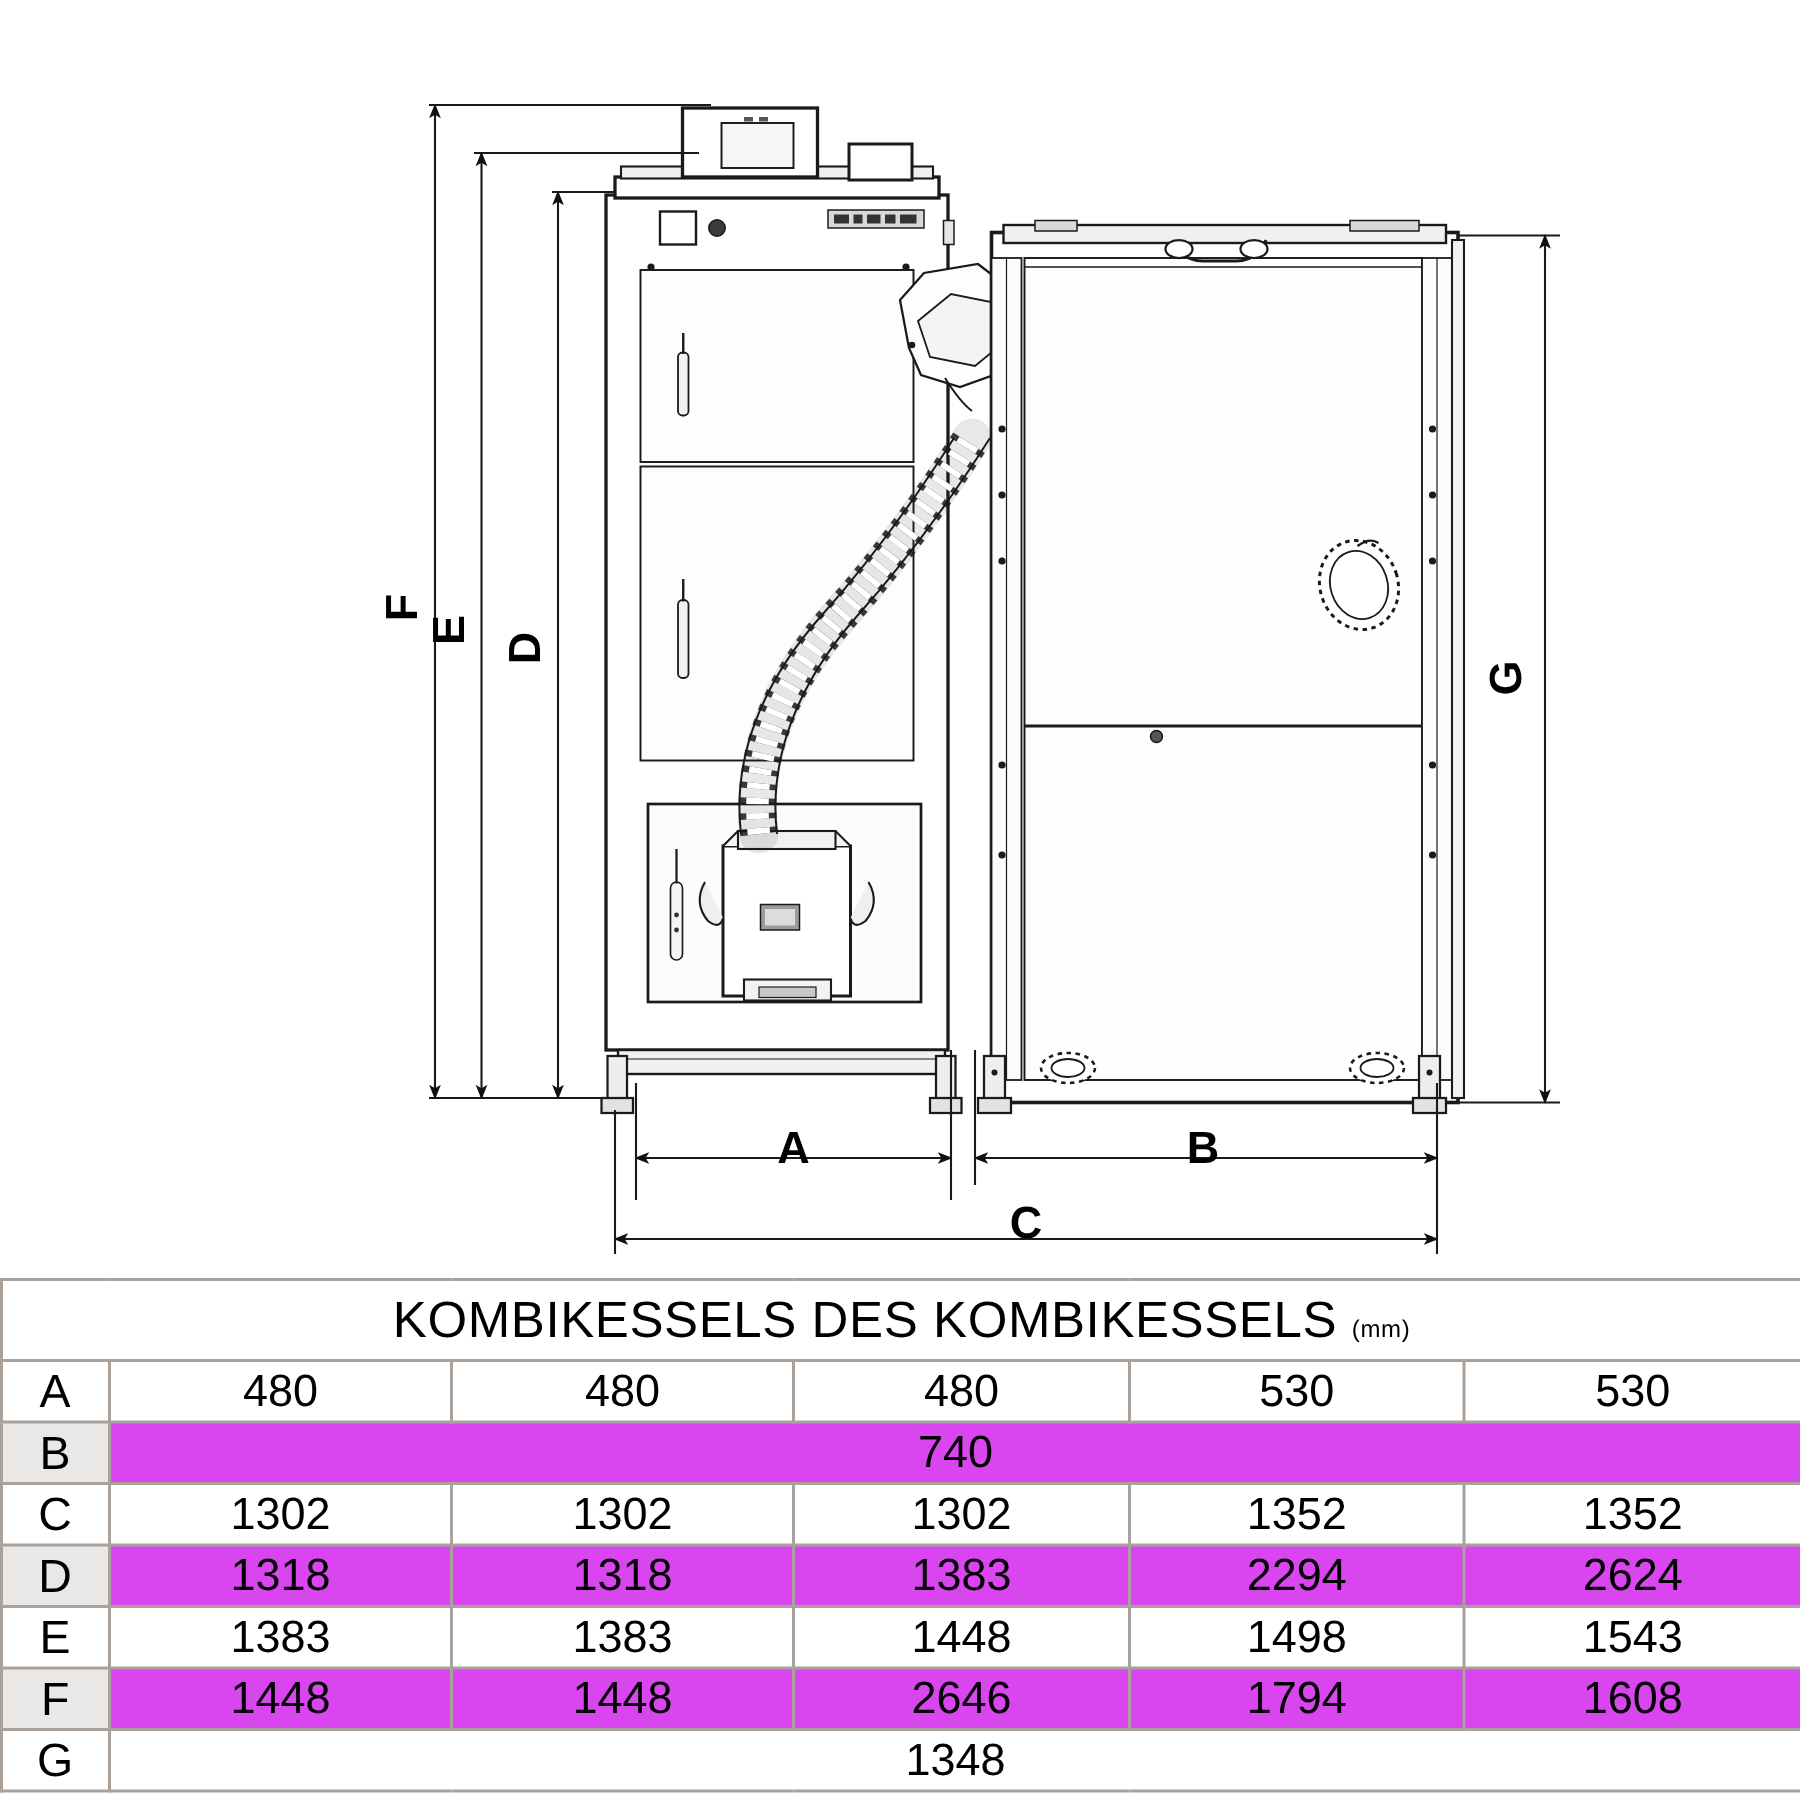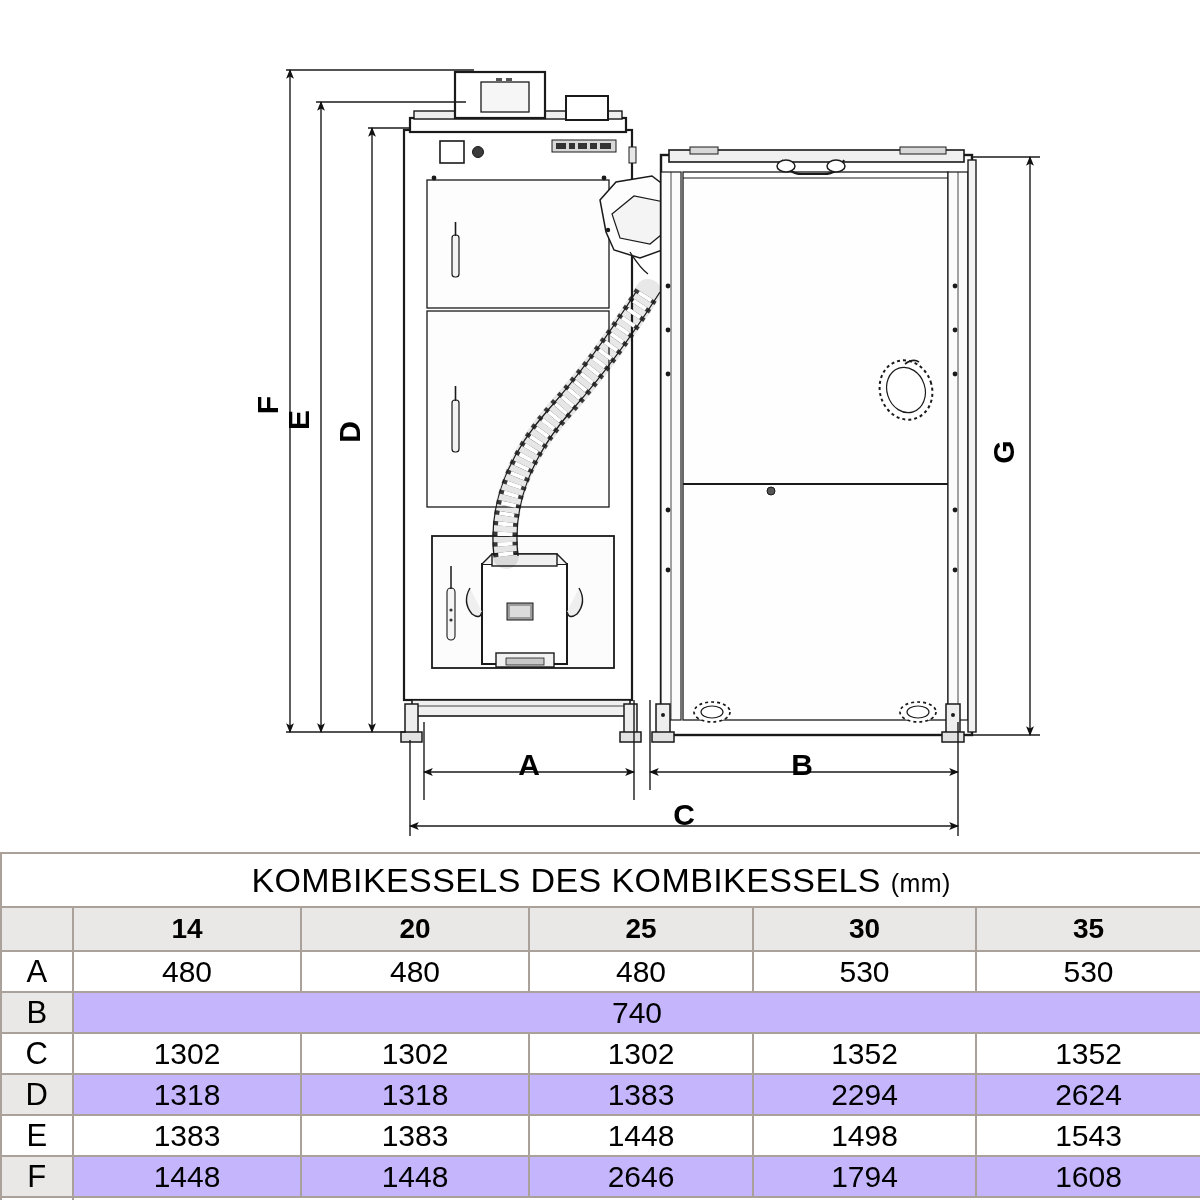--- a/index.html
+++ b/index.html
@@ -33,36 +33,36 @@
     table-layout:fixed;
     font-family:"Liberation Sans", sans-serif;
   }
   #dims-table td{
     border:2px solid #a9a19a;
     text-align:center;
     vertical-align:middle;
     padding:0;
     background:#ffffff;
   }
-  #dims-table tr.shaded td{background:#c4b5fd;}
+  #dims-table tr.shaded td{background:#d946ef;}
   #dims-table td.rowlabel{
     width:72px;
     font-size:31px;
     font-weight:400;
     letter-spacing:.5px;
   }
   #dims-table tr.shaded td.rowlabel{background:#e9e8e7;}
   .title-row td{
     height:52px;
     font-size:34px;
     font-weight:400;
     letter-spacing:.4px;
     background:#ffffff !important;
   }
-  .title-mm{font-size:25px;}
+  .title-mm{font-size:16px;}
   .header-row td{
     height:42px;
     font-size:28px;
     font-weight:700;
     background:#e9e8e7 !important;
   }
   .header-row td.rowlabel{background:#e9e8e7 !important;}
   .data-row td{
     height:39px;
     font-size:30px;
@@ -311,28 +311,20 @@
       <col style="width:223px">
       <col style="width:225px">
   </colgroup>
   <tbody>
     <tr class="title-row">
       <td colspan="6">
         <span>KOMBIKESSELS DES KOMBIKESSELS</span>
         <span class="title-mm">(mm)</span>
       </td>
     </tr>
-    <tr class="header-row">
-      <td class="rowlabel"></td>
-      <td>14</td>
-      <td>20</td>
-      <td>25</td>
-      <td>30</td>
-      <td>35</td>
-    </tr>
 
     <tr class="data-row">
       <td class="rowlabel">A</td>
       <td>480</td>
       <td>480</td>
       <td>480</td>
       <td>530</td>
       <td>530</td>
     </tr>
 

